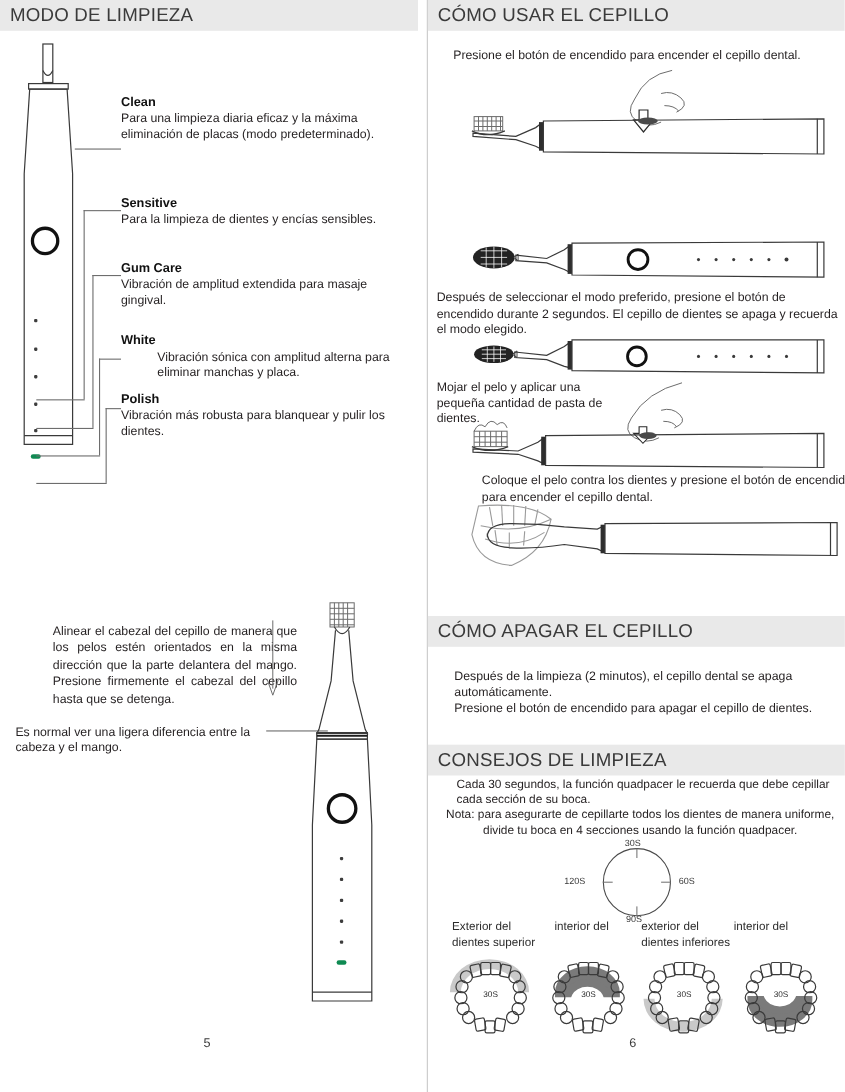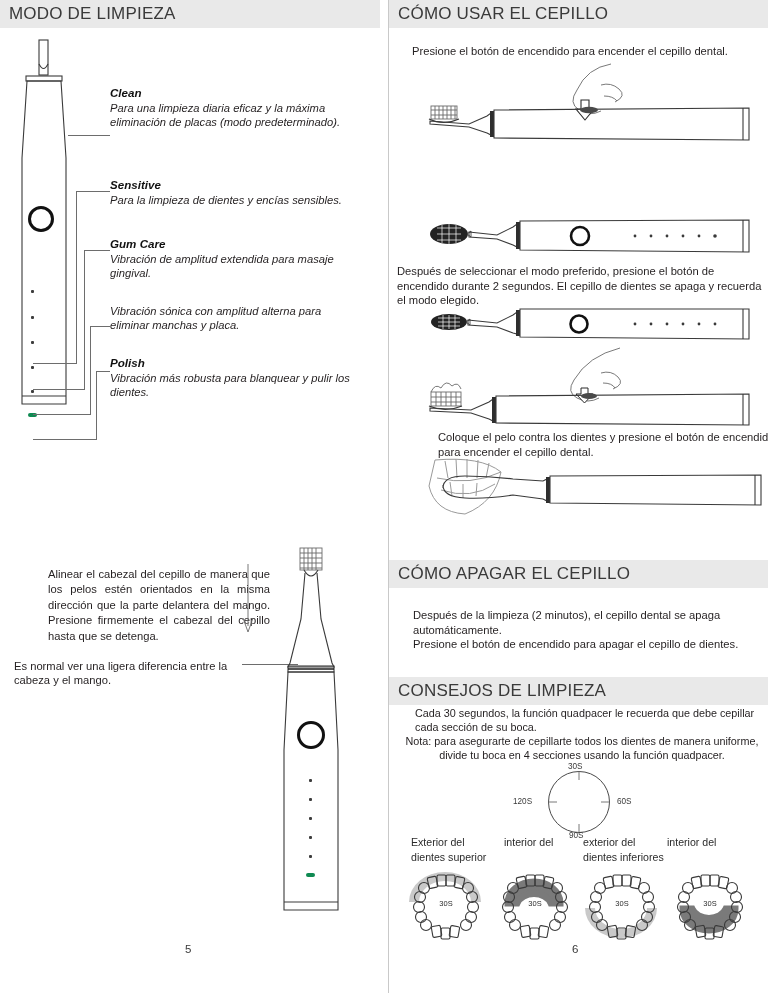--- a/index.html
+++ b/index.html
@@ -45,21 +45,21 @@
     color: #231f20;
   }
   .bold-lbl {
     font-size: 11.6px;
     font-weight: bold;
     line-height: 14px;
     color: #111;
   }
 
   
-  #modes-area { position: relative; height: 470px; font-style: italic; }
+  #modes-area { position: relative; height: 470px; }
 
   .mode-entry { position: absolute; left: 110px; width: 268px; }
   .mode-entry .desc { margin-top: 1px; }
 
   .leader { position: absolute; background: #6d6d6d; }
 
   
   .vbrush { position: absolute; }
   .ring {
     position: absolute;
@@ -161,21 +161,22 @@
         <div class="bold-lbl">Sensitive</div>
         <div class="body-text desc">Para la limpieza de dientes y encías sensibles.</div>
       </div>
 
       <div class="mode-entry" style="top:209px;">
         <div class="bold-lbl">Gum Care</div>
         <div class="body-text desc" style="width:250px;">Vibración de amplitud extendida para masaje gingival.</div>
       </div>
 
       <div class="mode-entry" style="top:275px;">
-        <div class="body-text desc" style="width:240px;">Vibración sónica con amplitud alterna para eliminar manchas y placa.</div>
+        <div class="bold-lbl">White</div>
+        <div class="body-text desc" style="width:240px;margin-left:33px;">Vibración sónica con amplitud alterna para eliminar manchas y placa.</div>
       </div>
 
       <div class="mode-entry" style="top:328px;">
         <div class="bold-lbl">Polish</div>
         <div class="body-text desc" style="width:248px;">Vibración más robusta para blanquear y pulir los dientes.</div>
       </div>
     </div>
 
 
     <div class="body-text" style="position:absolute; top:567px; left:48px; width:222px; text-align:justify; line-height:15.4px;">Alinear el cabezal del cepillo de manera que los pelos estén orientados en la misma dirección que la parte delantera del mango. Presione firmemente el cabezal del cepillo hasta que se detenga.</div>
@@ -327,20 +328,21 @@
           <circle cx="208" cy="18" r="1.4"></circle>
             <circle cx="224" cy="18" r="1.4"></circle>
           <circle cx="240" cy="18" r="1.4"></circle>
             <circle cx="256" cy="18" r="1.4"></circle>
           <circle cx="272" cy="18" r="1.4"></circle>
             <circle cx="288" cy="18" r="1.4"></circle>
         </g>
       </svg>
     </div>
 
+    <div class="r-text" style="top:345px; left:8px; width:160px;">Mojar el pelo y aplicar una pequeña cantidad de pasta de dientes.</div>
 
     <div style="position:absolute; top:330px; left:0; width:380px; height:90px;">
       <svg width="380" height="90">
         <g class="ln-thin">
           <path d="M185 50 q14 -24 46 -32"></path>
           <path d="M185 50 q-8 12 3 18 q11 6 22 0"></path>
           <path d="M212 43 q10 -3 17 4 q7 7 -5 12"></path>
           <path d="M214 53 q9 0 12 5"></path>
         </g>
         <path d="M192 58 L199 58 L199 64 L204 64 L195.5 73 L187 64 L192 64 Z" fill="#fff" stroke="#2b2b2b" stroke-width="1"></path>

